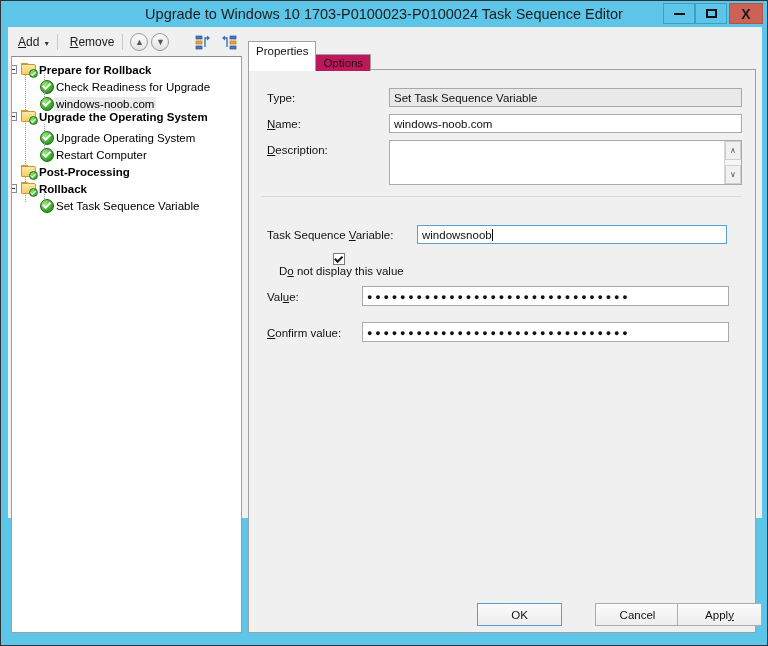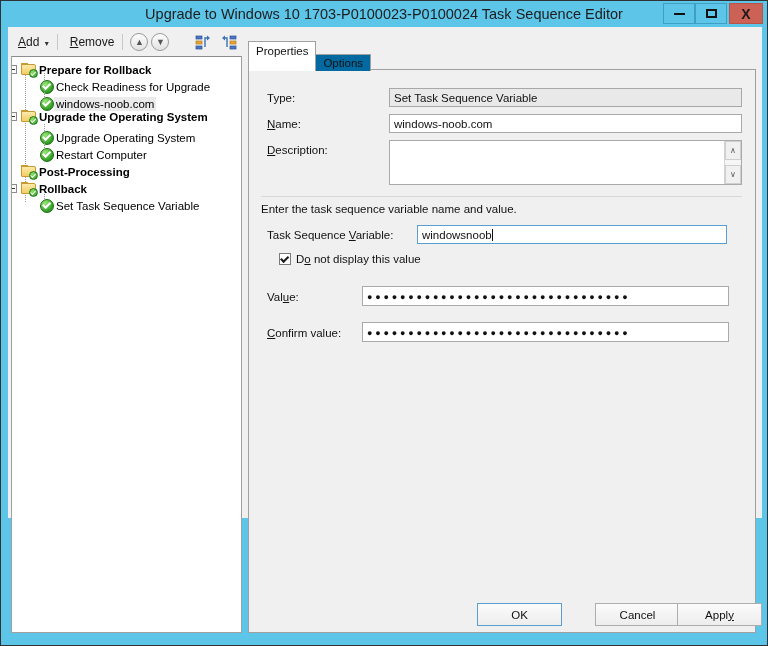--- a/index.html
+++ b/index.html
@@ -222,21 +222,21 @@
     display: flex;
     align-items: flex-end;
     z-index: 5;
   }
   .tab {
     font-size: 11.5px;
     color: #111;
     padding: 2px 7px 1px 7px;
     border: 1px solid #a0a0a0;
     border-bottom: none;
-    background: #0369a1;
+    background: #be185d;
     margin-right: -1px;
     cursor: default;
     line-height: 13px;
   }
   .tab.active {
     background: #ffffff;
     padding-top: 3px;
     padding-bottom: 13px;
     position: relative;
     z-index: 6;
@@ -496,28 +496,27 @@
       <div class="field-label" style="left:18px; top:74px;"><span class="accel">D</span>escription:</div>
       <div id="desc-box" style="left:140px; top:70px; width:353px; height:45px;">
         <div id="desc-scroll">
           <div class="sb-arrow">∧</div>
           <div id="sb-track"></div>
           <div class="sb-arrow">∨</div>
         </div>
       </div>
 
       <div id="hr-sep" style="left:12px; top:126px; width:481px;"></div>
-      <div id="helper-text" style="left:12px; top:133px;">Enter the task sequence variable name and value.</div>
 
       <div class="field-label" style="left:18px; top:159px;">Task Sequence <span class="accel">V</span>ariable:</div>
       <div class="tbox focused" style="left:168px; top:155px; width:310px; height:19px;">
         <span>windowsnoob</span><span class="caret"></span>
       </div>
 
-      <div class="cbox-wrap" style="left:30px; top:183px;">
+      <div class="cbox-wrap" style="left:30px; top:183px;flex-direction:column;">
         <span class="cbox checked"></span>
         <span class="cbox-label">D<span class="accel">o</span> not display this value</span>
       </div>
 
       <div class="field-label" style="left:18px; top:221px;">Val<span class="accel">u</span>e:</div>
       <div class="tbox" style="left:113px; top:216px; width:367px; height:20px;">
         <span class="dots">●●●●●●●●●●●●●●●●●●●●●●●●●●●●●●●●</span>
       </div>
 
       <div class="field-label" style="left:18px; top:257px;"><span class="accel">C</span>onfirm value:</div>

